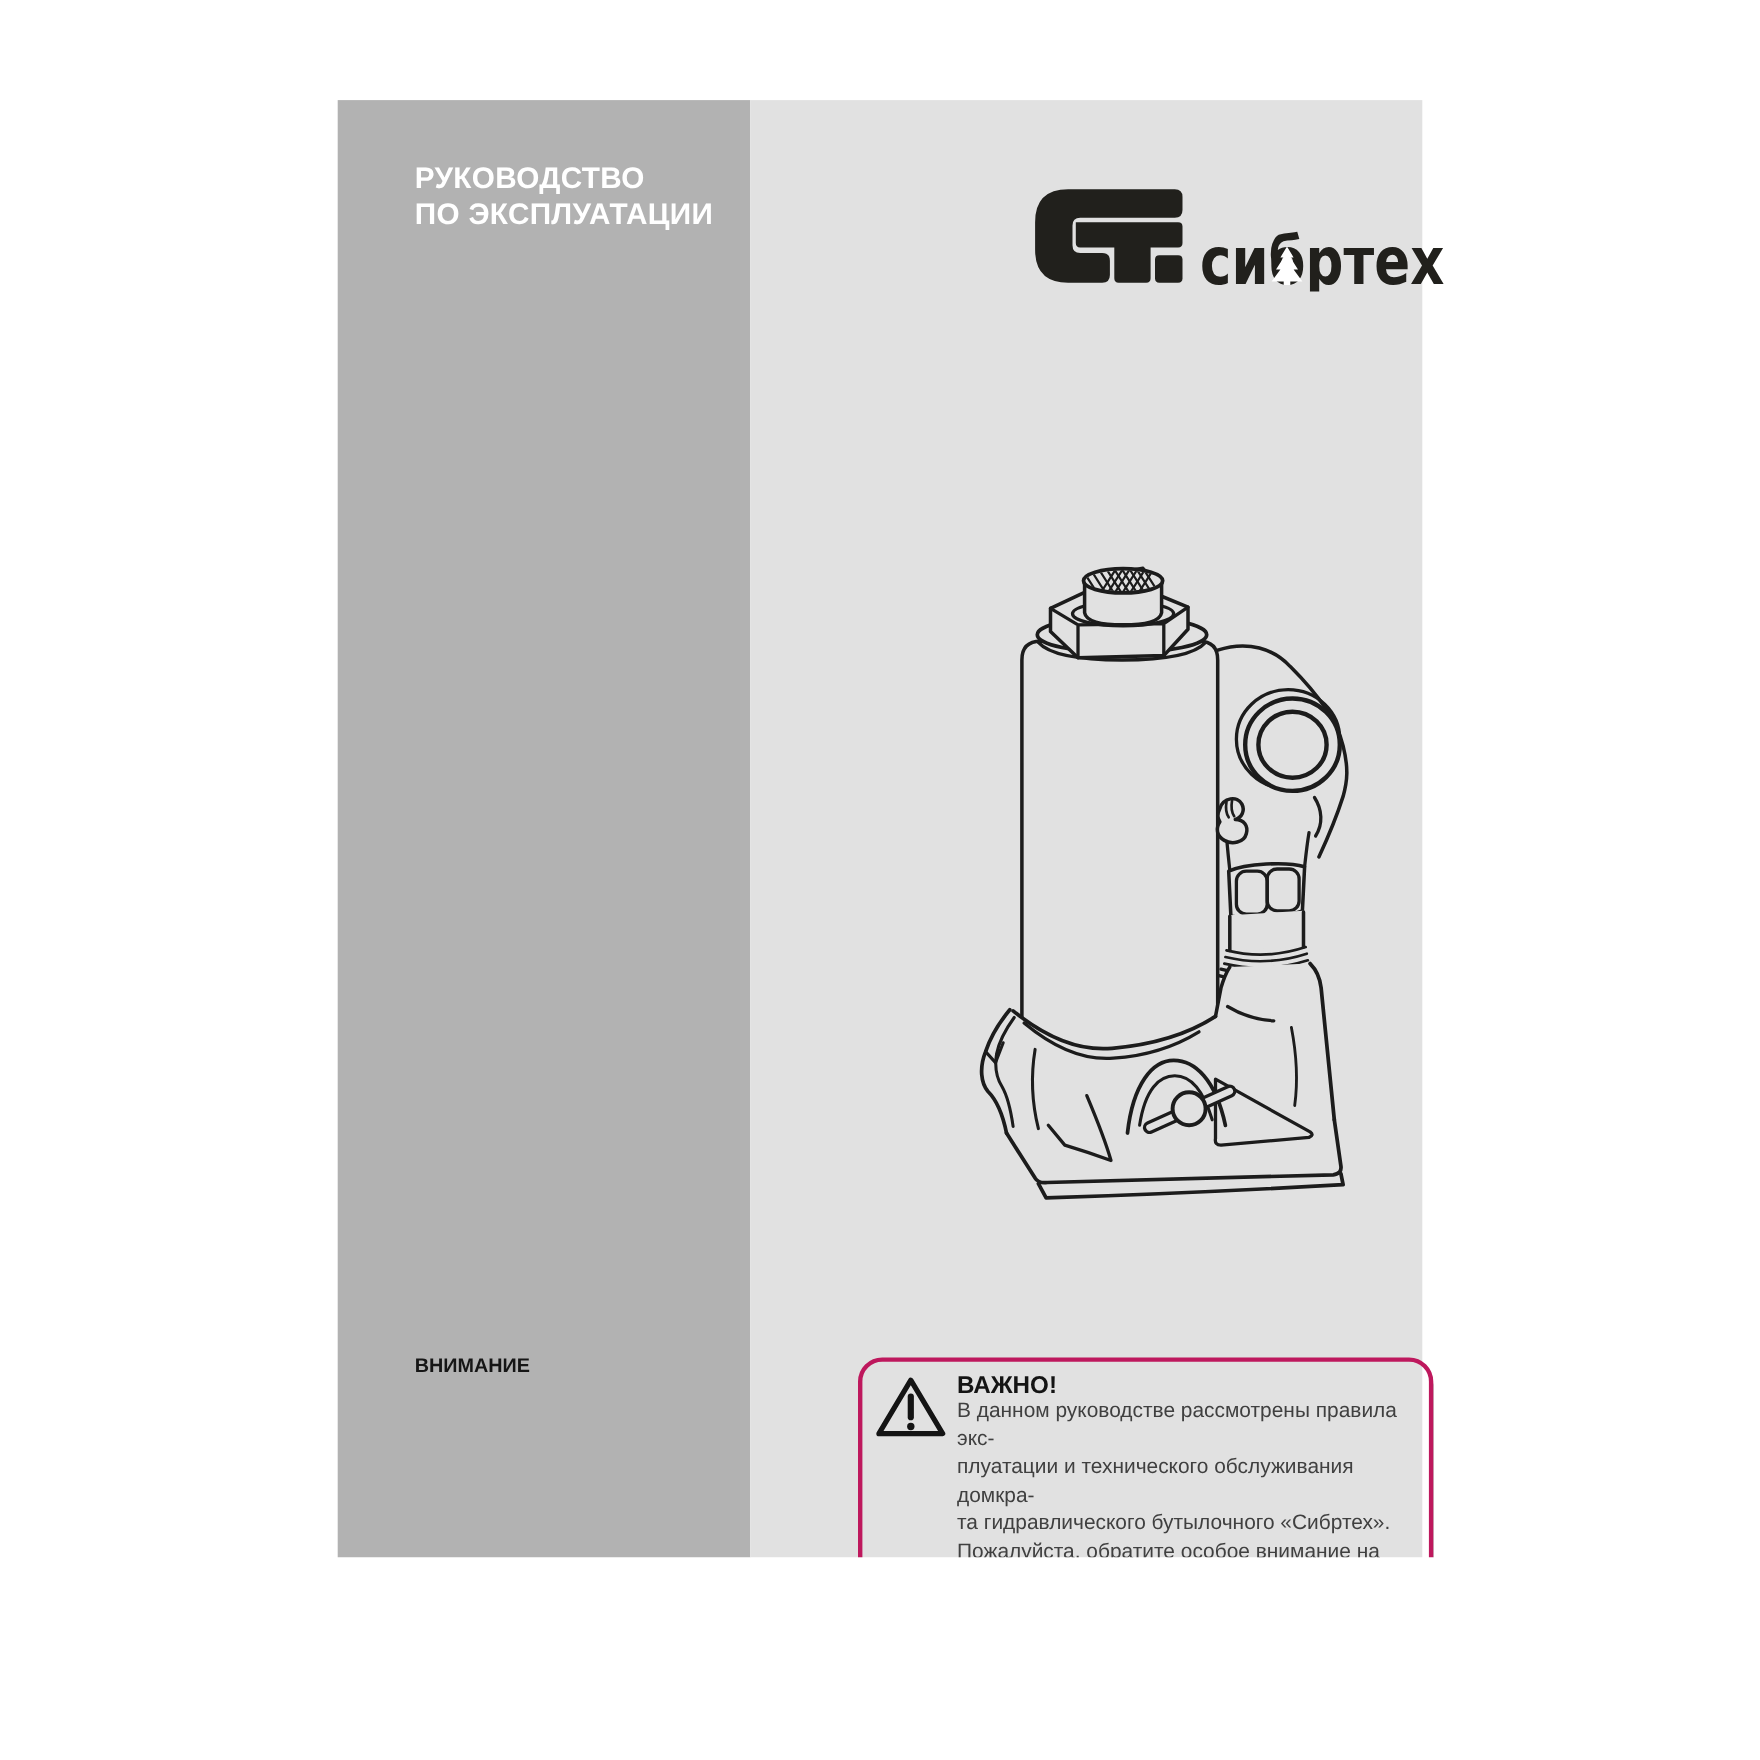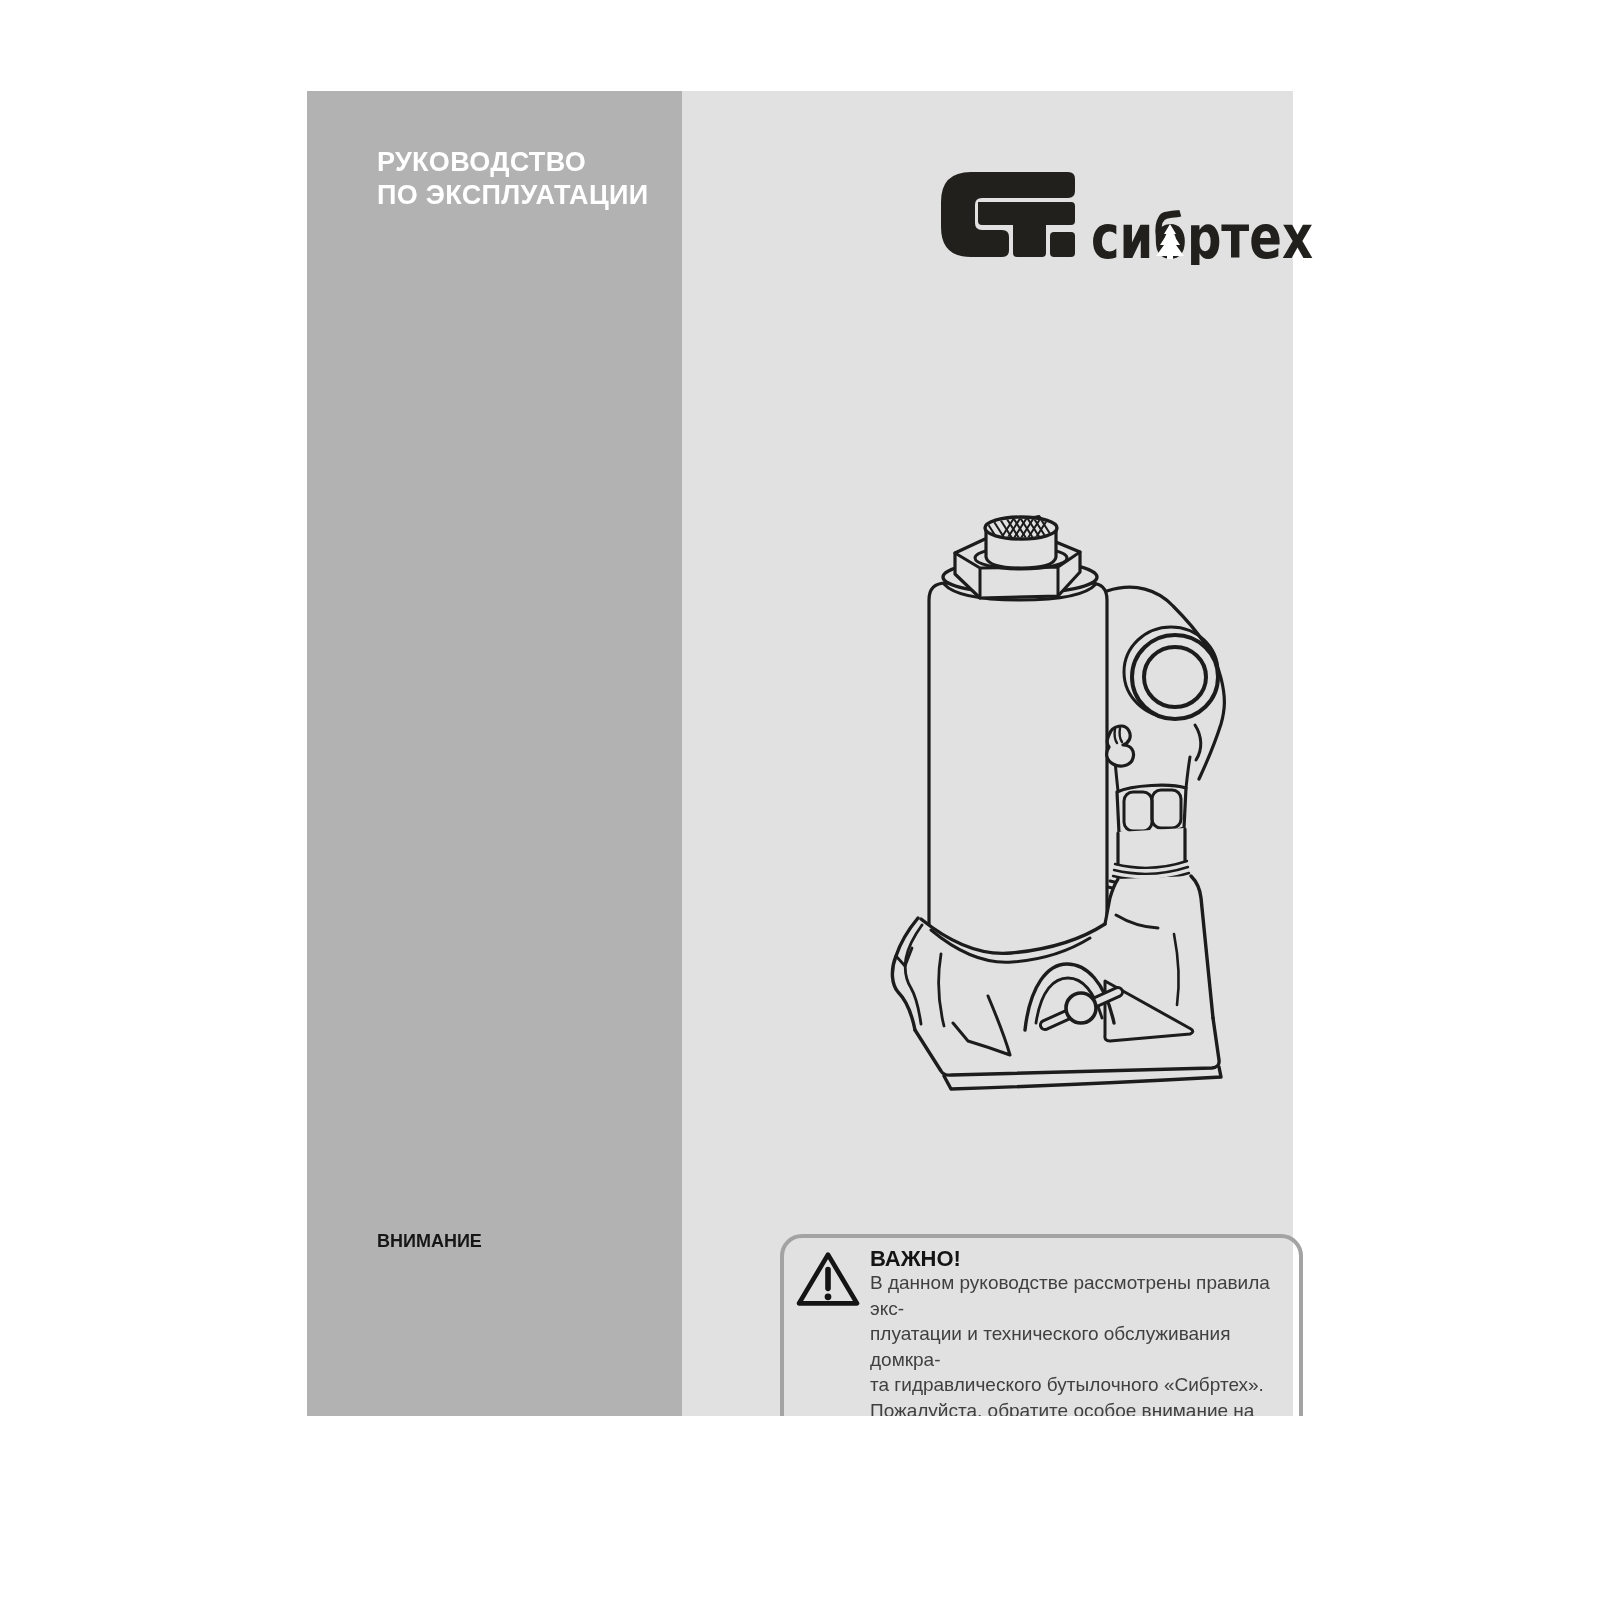--- a/index.html
+++ b/index.html
@@ -13,21 +13,21 @@
                 font-weight:bold;line-height:33px;letter-spacing:.3px;}
   .attention-heading{position:absolute;left:70px;top:1140px;color:#161616;font-size:18px;font-weight:bold;}
   .attention-body{position:absolute;left:70px;top:1173px;color:#1e1e1e;font-size:19px;line-height:22px;width:230px;}
   .logo-svg{position:absolute;left:243px;top:74px;width:400px;height:100px;}
   .product-title{position:absolute;right:56px;top:204px;color:#1c1c1c;font-size:26px;
                  font-weight:bold;white-space:nowrap;letter-spacing:-.2px;}
   .models{position:absolute;right:56px;top:246px;color:#b4b4b4;font-size:24px;font-weight:bold;
           line-height:24.5px;text-align:right;letter-spacing:-.3px;}
   .jack-svg{position:absolute;left:196px;top:387px;width:360px;height:615px;}
   .important-box{position:absolute;left:98px;top:1143px;width:523px;height:212px;box-sizing:border-box;
-                 border:4px solid #a3a3a3;border-radius:22px;box-shadow:0 3px 0 #161616;}
+                 border:4px solid #be185d;border-radius:22px;box-shadow:0 3px 0 #161616;}
   .warning-tri{position:absolute;left:11px;top:12px;width:66px;height:58px;}
   .imp-heading{position:absolute;left:86px;top:8px;color:#141414;font-size:22px;font-weight:bold;}
   .imp-body{position:absolute;left:86px;top:32px;width:428px;color:#404040;font-size:19px;line-height:25.5px;}
 </style>
 </head>
 <body>
 
 <div class="canvas">
   <div class="page">
 

